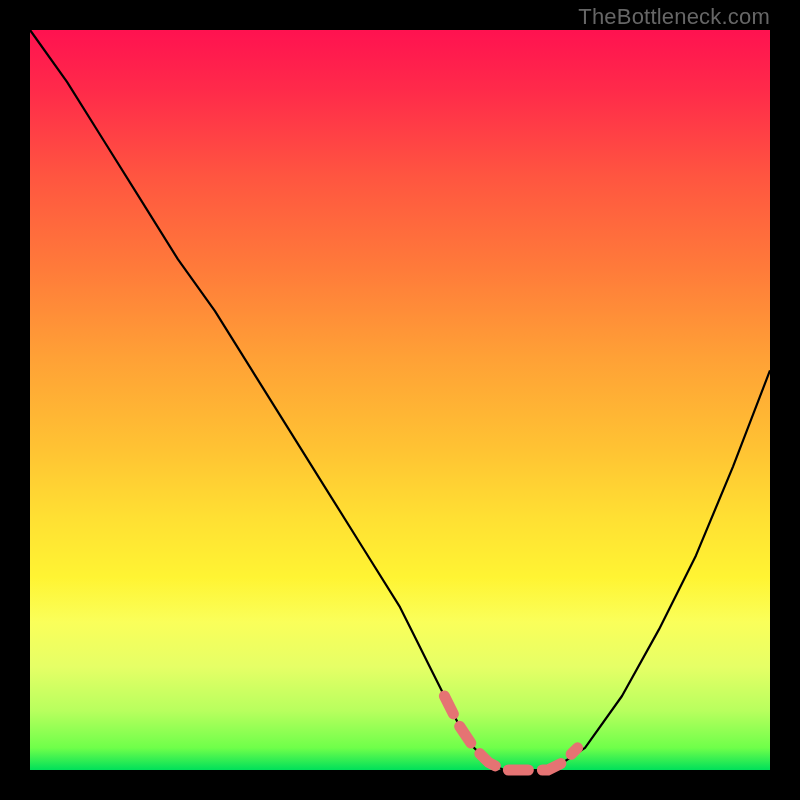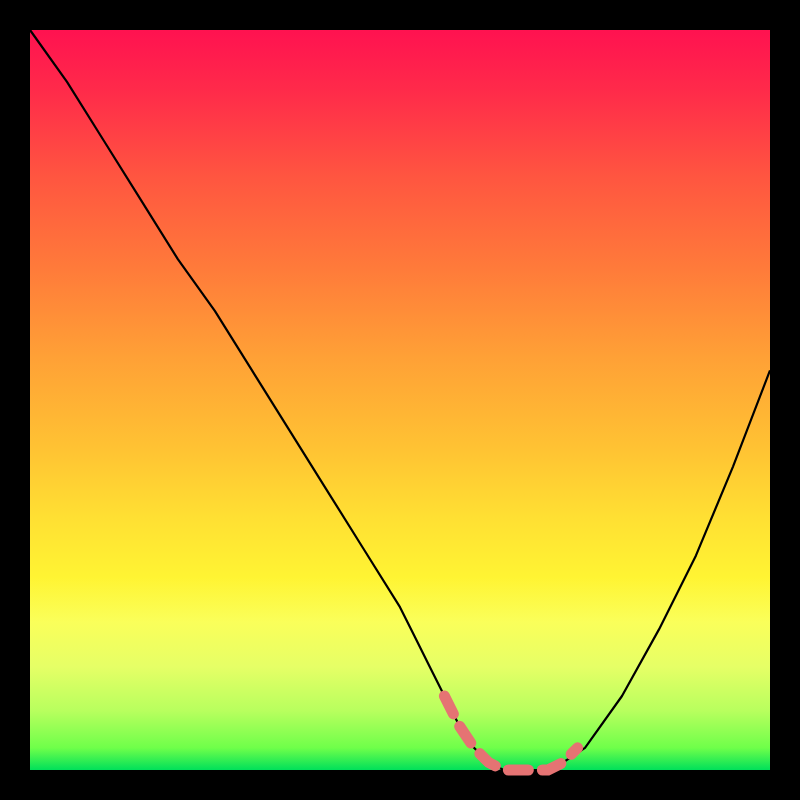--- a/index.html
+++ b/index.html
@@ -68,14 +68,15 @@
     <svg class="curve" viewBox="0 0 740 740" preserveAspectRatio="none">
       <g>
         <path id="curve-path" fill="none" stroke="#000" stroke-width="2.2" stroke-linejoin="round" d="M0.0 0.0 L37.0 51.8 L74.0 111.0 L111.0 170.2 L148.0 229.4 L185.0 281.2 L222.0 340.4 L259.0 399.6 L296.0 458.8 L333.0 518.0 L370.0 577.2 L384.8 606.8 L399.6 636.4 L414.4 666.0 L429.2 695.6 L444.0 717.8 L458.8 732.6 L473.6 740.0 L488.4 740.0 L503.2 740.0 L518.0 740.0 L532.8 732.6 L555.0 717.8 L592.0 666.0 L629.0 599.4 L666.0 525.4 L703.0 436.6 L740.0 340.4"></path>
       </g>
       <g id="marker-layer">
           <path d="M414.4 666.0 L429.2 695.6 L444.0 717.8 L458.8 732.6 L473.6 740.0 L488.4 740.0 L503.2 740.0 L518.0 740.0 L532.8 732.6 L547.6 717.8" fill="none" stroke="#e57373" stroke-width="11" stroke-linecap="round" stroke-dasharray="20 14"></path>
         </g>
     </svg>
   </div>
 
+  <div class="watermark">TheBottleneck.com</div>
 
 </div>
 
 </body></html>

